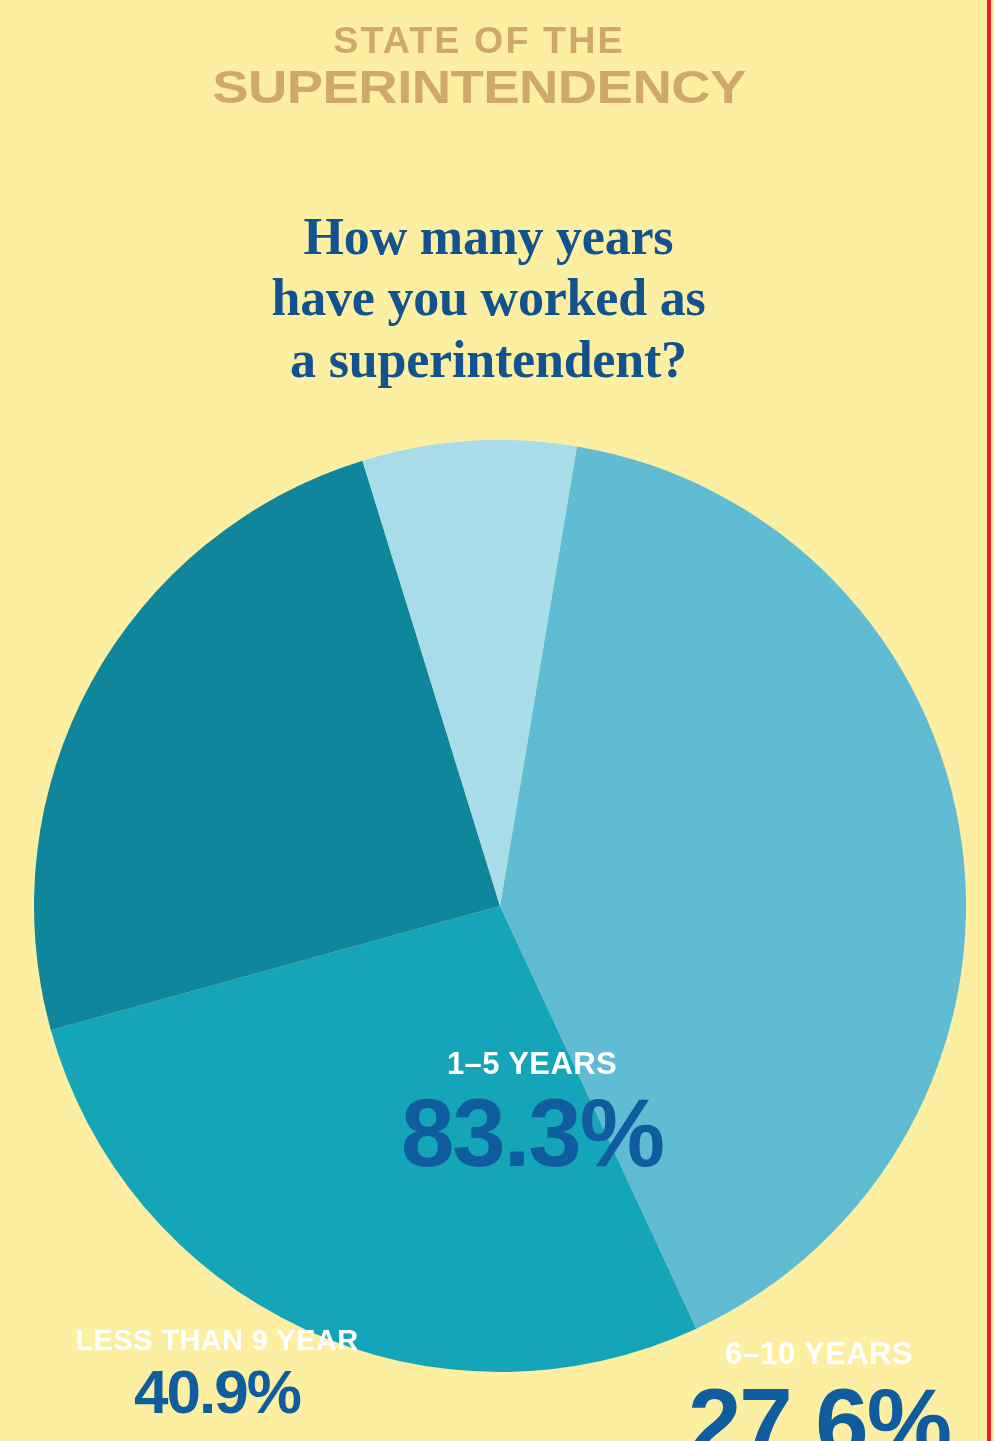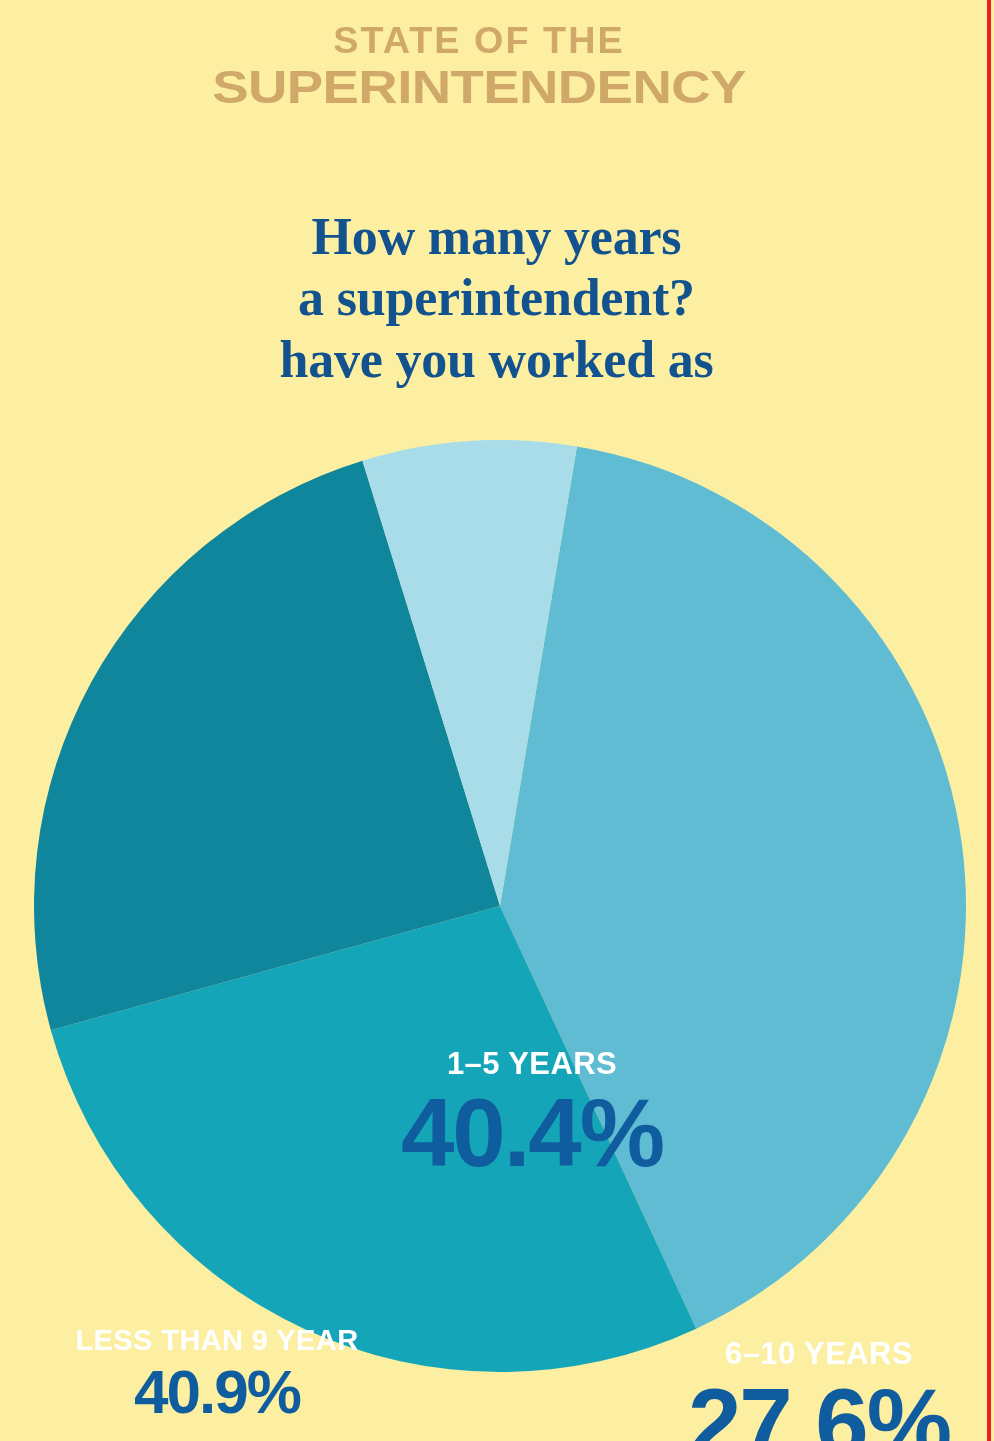--- a/index.html
+++ b/index.html
@@ -51,21 +51,21 @@
     font-size: 47px;
     letter-spacing: -0.5px;
     color: #cfa86a;
     transform: scaleX(1.16);
   }
 
   
   #question-title {
     position: absolute;
     top: 206px;
-    left: 9px;
+    left: 1px;
     width: 975px;
     text-align: center;
     font-family: "Liberation Serif", serif;
     font-weight: bold;
     font-size: 52px;
     line-height: 1.18;
     color: #12528f;
     letter-spacing: -0.2px;
   }
   #question-title .q-line { display: block; }
@@ -122,37 +122,37 @@
 
 <div id="right-rule"></div>
 
 <div id="brand-lockup">
   <span id="brand-line-1">STATE OF THE</span>
   <span id="brand-line-2">SUPERINTENDENCY</span>
 </div>
 
 <div id="question-title">
   <span class="q-line">How many years</span>
+  <span class="q-line">have you worked as</span>
   <span class="q-line">a superintendent?</span>
-  <span class="q-line">have you worked as</span>
 </div>
 
 <div id="pie-wrap">
   <svg id="pie-svg" viewBox="0 0 932 932" xmlns="http://www.w3.org/2000/svg">
     <g id="pie-slices">
         <path d="M 466 466 L 542.9121843310759 6.390909683650193 A 466 466 0 0 1 662.3090208587628 888.633136809543 Z" fill="#5fbcd3"></path>
         <path d="M 466 466 L 662.3090208587628 888.633136809543 A 466 466 0 0 1 16.850441630304886 590.1800073132058 Z" fill="#15a5b8"></path>
         <path d="M 466 466 L 16.850441630304886 590.1800073132058 A 466 466 0 0 1 328.4590554101619 20.76018982874507 Z" fill="#10869c"></path>
         <path d="M 466 466 L 328.4590554101619 20.76018982874507 A 466 466 0 0 1 542.9121843310759 6.390909683650193 Z" fill="#a8dce8"></path>
       </g>
   </svg>
 
   <div class="slice-label" id="label-1-5">
     <span class="slice-cat">1–5 YEARS</span>
-    <span class="slice-pct">40.4%</span>
+    <span class="slice-pct">83.3%</span>
   </div>
 
   <div class="slice-label" id="label-6-10">
     <span class="slice-cat">6–10 YEARS</span>
     <span class="slice-pct">27.6%</span>
   </div>
 
   <div class="slice-label" id="label-lt1">
     <span class="slice-cat">LESS THAN 9 YEAR</span>
     <span class="slice-pct">40.9%</span>

